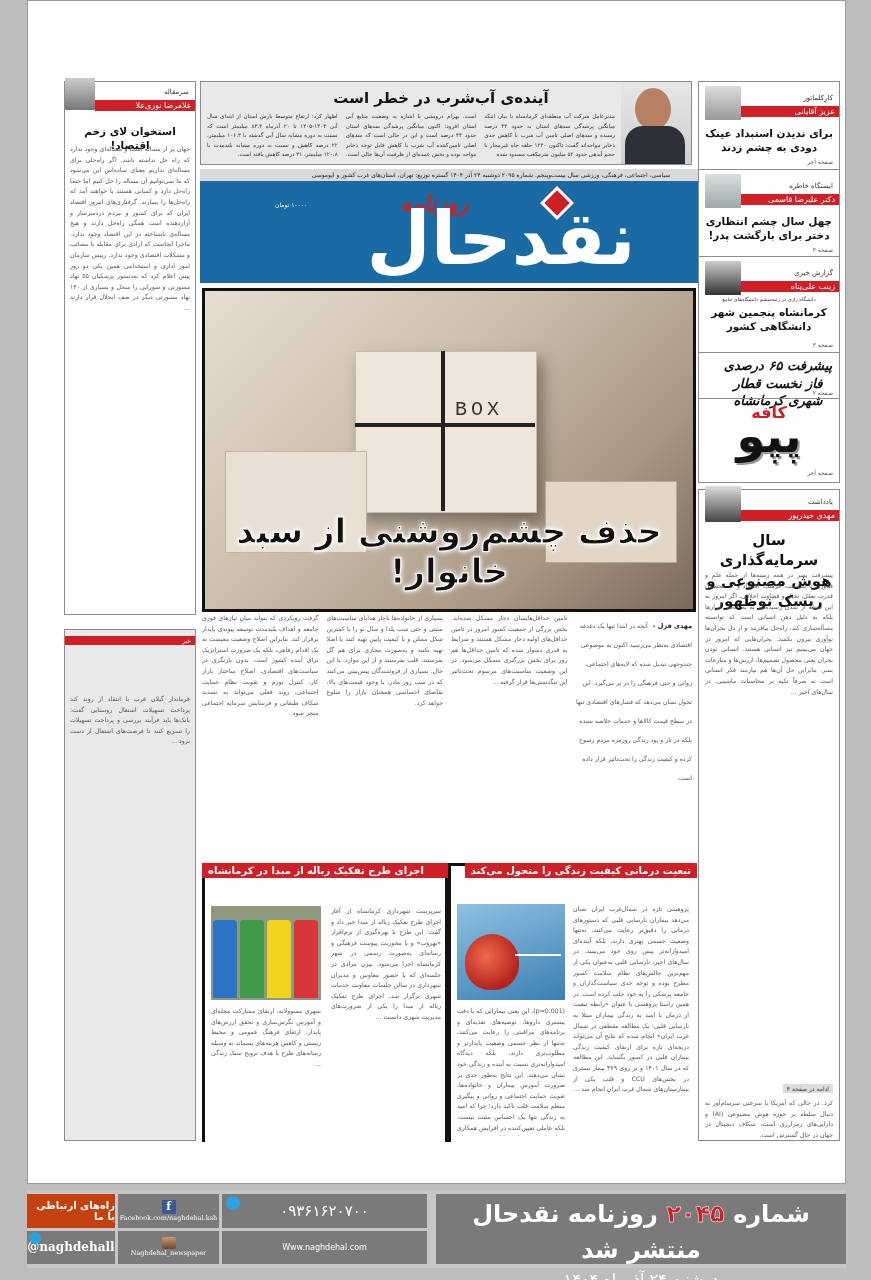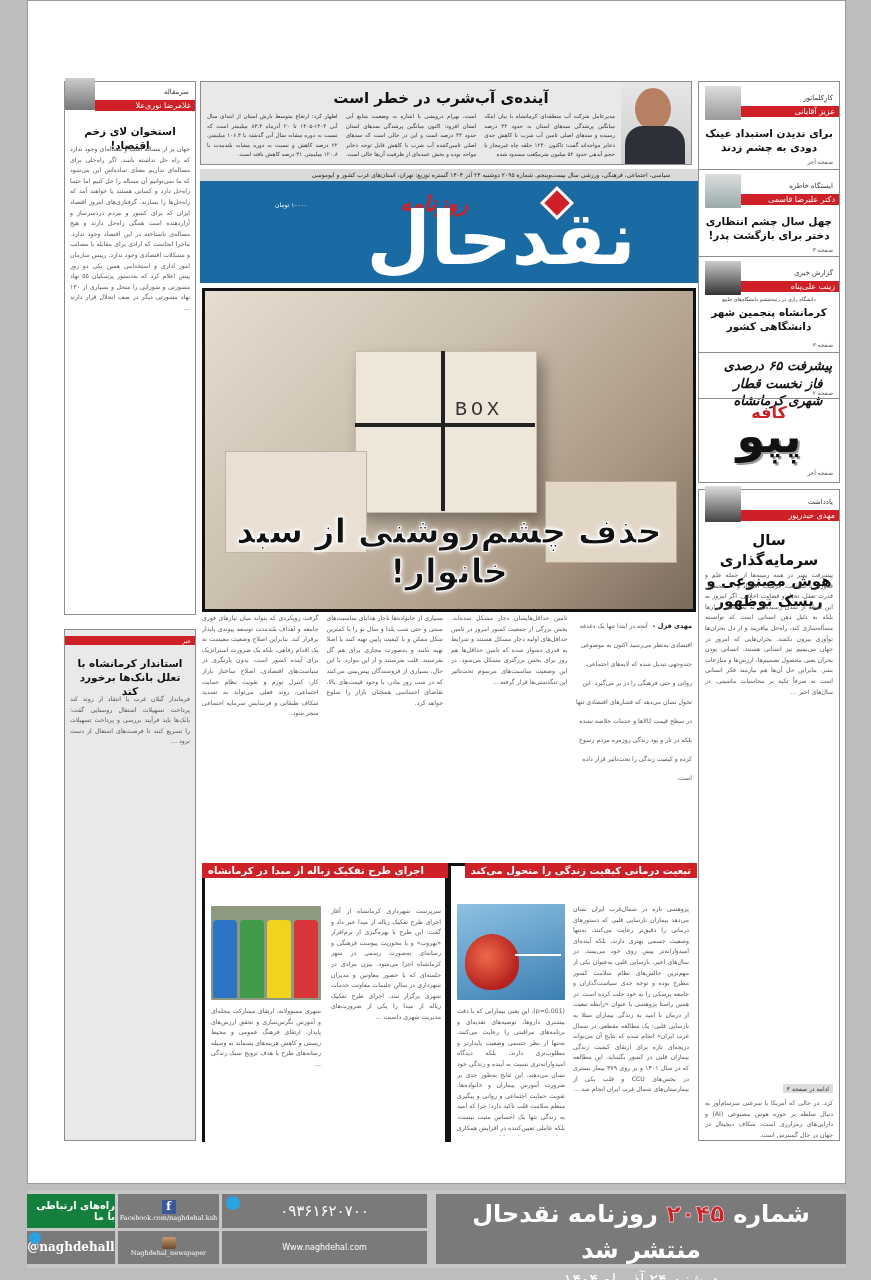--- a/index.html
+++ b/index.html
@@ -140,40 +140,39 @@
   <div class="box" style="left:36px;top:80px;width:130px;height:532px;">
     <div class="photo" style="left:0;top:-4px;width:30px;height:32px;background:linear-gradient(180deg,#ccc,#777);"></div>
     <div class="tag" style="position:absolute;right:6px;top:6px;">سرمقاله</div>
     <div class="redbar" style="position:absolute;right:0;left:30px;top:18px;">غلامرضا نوری‌علا</div>
     <div class="hl" style="position:absolute;left:4px;right:4px;top:42px;font-size:10.5px;">استخوان لای زخم اقتصاد!</div>
     <div class="body-text" style="position:absolute;left:5px;right:5px;top:62px;height:462px;">جهان پر از مساله است و مساله‌ای وجود ندارد که راه حل نداشته باشد. اگر راه‌حلی برای مساله‌ای نداریم معنای ساده‌اش این می‌شود که ما نمی‌توانیم آن مساله را حل کنیم اما حتما راه‌حل دارد و کسانی هستند یا خواهند آمد که راه‌حل‌ها را بسازند. گرفتاری‌های امروز اقتصاد ایران که برای کشور و مردم دردسرساز و آزاردهنده است همگی راه‌حل دارند و هیچ مساله‌ی ناشناخته در این اقتصاد وجود ندارد. ماجرا انجاست که ارادی برای مقابله با مصائب و مشکلات اقتصادی وجود ندارد. رییس سازمان امور اداری و استخدامی همین یکی دو روز پیش اعلام کرد که به‌دستور پزشکیان ۵۵ نهاد مشورتی و شورایی را منحل و بسیاری از ۱۳۰ نهاد مشورتی دیگر در صف انحلال قرار دارند ...</div>
   </div>
 
   <div class="box gray" style="left:36px;top:628px;width:130px;height:510px;">
     <div class="redbar" style="position:absolute;left:0;right:0;top:6px;font-size:6px;">خبر</div>
-    <div class="hl" style="position:absolute;left:6px;right:6px;top:26px;font-size:10.5px;">استاندار کرمانشاه با تعلل بانک‌ها برخورد کند</div>
     <div class="body-text" style="position:absolute;left:5px;right:5px;top:64px;height:440px;">فرماندار گیلان غرب با انتقاد از روند کند پرداخت تسهیلات اشتغال روستایی گفت: بانک‌ها باید فرآیند بررسی و پرداخت تسهیلات را تسریع کنند تا فرصت‌های اشتغال از دست نرود ...</div>
   </div>
 </div>
 
 <div class="abs" style="left:27px;top:1190px;width:819px;height:78px;background:#c7c7c7;">
   <div style="position:absolute;right:0;top:4px;width:410px;height:70px;background:#7a7a7a;text-align:center;">
     <div style="font-size:24px;font-weight:bold;color:#fff;line-height:36px;padding-top:2px;">
       <span>شماره</span>
       <span style="color:#cf2027;-webkit-text-stroke:0.5px #fff;">۲۰۴۵</span>
       <span>روزنامه نقدحال منتشر شد</span>
     </div>
     <div style="font-size:16px;color:#fff;line-height:24px;">دوشنبه ۲۴ آذرماه ۱۴۰۴</div>
   </div>
   <div style="position:absolute;left:0;top:4px;width:400px;height:70px;display:grid;grid-template-columns:88px 1fr 1fr 1fr;grid-template-rows:1fr 1fr;gap:3px;direction:ltr;">
     <div style="background:#7a7a7a;color:#fff;font-family:'DejaVu Serif',serif;font-weight:bold;font-size:12px;display:flex;align-items:center;justify-content:center;grid-row:2;grid-column:1;position:relative;">
       <span style="position:absolute;left:2px;top:1px;width:12px;height:12px;border-radius:50%;background:#2aa3e0;"></span>
       <span>@naghdehall</span>
     </div>
-    <div style="background:#15803d;color:#fff;font-weight:bold;font-size:10px;display:flex;align-items:center;justify-content:center;grid-row:1;grid-column:1;direction:rtl;">راه‌های ارتباطی با ما</div>
+    <div style="background:#c2410c;color:#fff;font-weight:bold;font-size:10px;display:flex;align-items:center;justify-content:center;grid-row:1;grid-column:1;direction:rtl;">راه‌های ارتباطی با ما</div>
     <div style="background:#7a7a7a;color:#fff;font-family:'DejaVu Serif',serif;font-size:6.5px;display:flex;flex-direction:column;align-items:center;justify-content:center;grid-row:1;grid-column:2;">
       <span style="width:14px;height:14px;background:#3b5998;color:#fff;font-weight:bold;font-size:11px;text-align:center;line-height:14px;">f</span>
       <span>Facebook.com/naghdehal.ksh</span>
     </div>
     <div style="background:#7a7a7a;color:#fff;font-family:'DejaVu Serif',serif;font-size:6.5px;display:flex;flex-direction:column;align-items:center;justify-content:center;grid-row:2;grid-column:2;">
       <span style="width:14px;height:12px;background:linear-gradient(#c59b6d,#6b4a2d);border-radius:2px;"></span>
       <span>Naghdehal_newspaper</span>
     </div>
     <div style="background:#7a7a7a;color:#fff;font-size:15px;display:flex;align-items:center;justify-content:center;grid-row:1;grid-column:3 / span 2;position:relative;">
       <span style="position:absolute;left:4px;top:2px;width:14px;height:14px;border-radius:50%;background:#2aa3e0;"></span>

